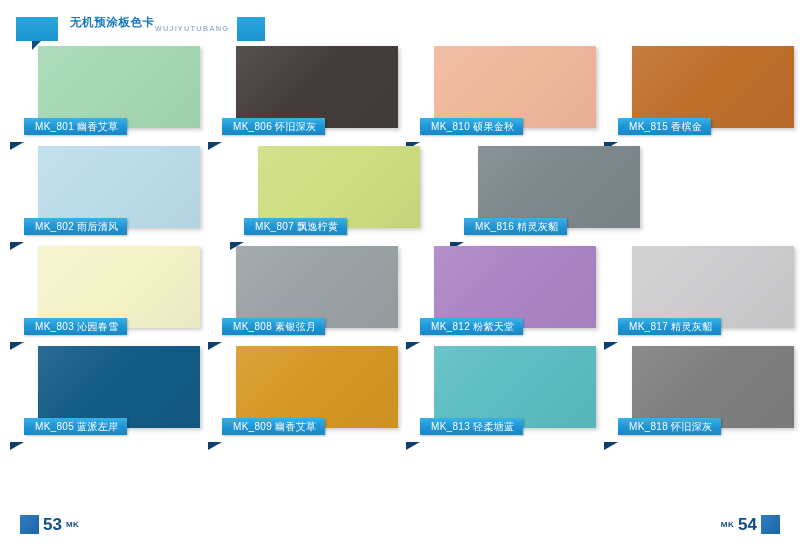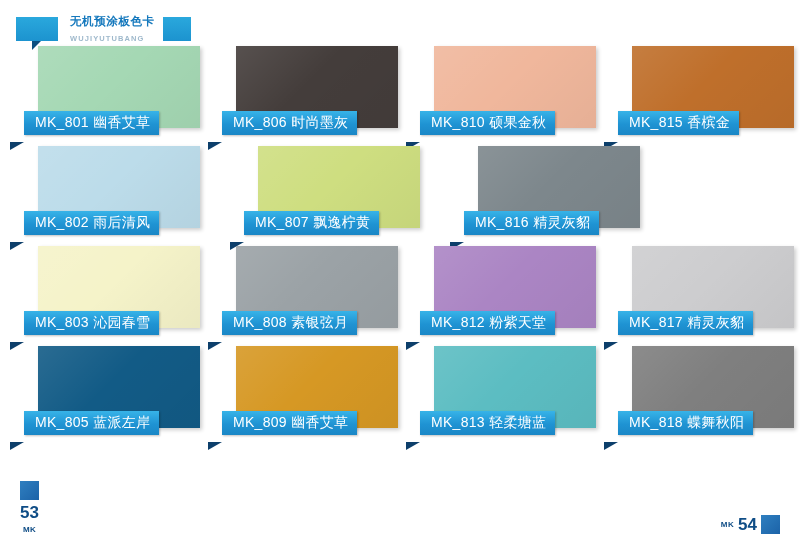--- a/index.html
+++ b/index.html
@@ -38,21 +38,21 @@
     left: 16px;
     top: 100%;
     width: 0;
     height: 0;
     border-left: 9px solid #0c4f80;
     border-bottom: 9px solid transparent;
   }
   .header-title-wrap {
     margin-left: 12px;
     display: flex;
-    flex-direction: column;
+    flex-direction: row;
     justify-content: center;
     line-height: 1;
   }
   .header-title {
     font-size: 11.5px;
     font-weight: bold;
     color: #1679bd;
     letter-spacing: 0.6px;
     white-space: nowrap;
   }
@@ -111,27 +111,27 @@
     inset: 0;
     background: linear-gradient(135deg, rgba(255,255,255,0.10) 0%, rgba(255,255,255,0.0) 45%, rgba(0,0,0,0.045) 100%);
     pointer-events: none;
   }
 
   
   .label {
     position: absolute;
     left: -14px;
     bottom: -7px;
-    height: 24px;
+    height: 17px;
     padding: 0 9px 0 11px;
     display: flex;
     align-items: center;
     background: linear-gradient(to bottom, #37b3e8 0%, #1f93d3 55%, #1a87c6 100%);
     color: #ffffff;
-    font-size: 14px;
+    font-size: 10px;
     letter-spacing: 0.3px;
     white-space: nowrap;
     box-shadow: 1px 1px 2px rgba(0,0,0,0.25);
   }
   .label-tail {
     position: absolute;
     left: -14px;
     bottom: -15px;
     width: 0;
     height: 0;
@@ -140,21 +140,20 @@
   }
 
   
   .footer-left {
     position: absolute;
     left: 20px;
     bottom: 12px;
     display: flex;
     align-items: center;
     gap: 4px;
-    flex-direction: column;
   }
   .footer-right {
     position: absolute;
     right: 20px;
     bottom: 12px;
     display: flex;
     align-items: center;
     gap: 4px;
   }
   .page-box {
@@ -201,21 +200,21 @@
           <span>MK_801 幽香艾草</span>
           <span class="label-tail"></span>
         </div>
       </div>
       <div class="cell">
         <div class="swatch">
           <div class="swatch-inner" style="background: rgb(68, 61, 59);"></div>
           <div class="swatch-sheen"></div>
         </div>
         <div class="label">
-          <span>MK_806 时尚墨灰</span>
+          <span>MK_806 怀旧深灰</span>
           <span class="label-tail"></span>
         </div>
       </div>
       <div class="cell">
         <div class="swatch">
           <div class="swatch-inner" style="background: rgb(240, 183, 156);"></div>
           <div class="swatch-sheen"></div>
         </div>
         <div class="label">
           <span>MK_810 硕果金秋</span>
@@ -340,21 +339,21 @@
           <span>MK_813 轻柔塘蓝</span>
           <span class="label-tail"></span>
         </div>
       </div>
       <div class="cell">
         <div class="swatch">
           <div class="swatch-inner" style="background: rgb(127, 127, 127);"></div>
           <div class="swatch-sheen"></div>
         </div>
         <div class="label">
-          <span>MK_818 蝶舞秋阳</span>
+          <span>MK_818 怀旧深灰</span>
           <span class="label-tail"></span>
         </div>
       </div>
     </div>
 
   </div>
 
   <div class="footer-left">
     <div class="page-box"></div>
     <div class="page-num">53</div>

